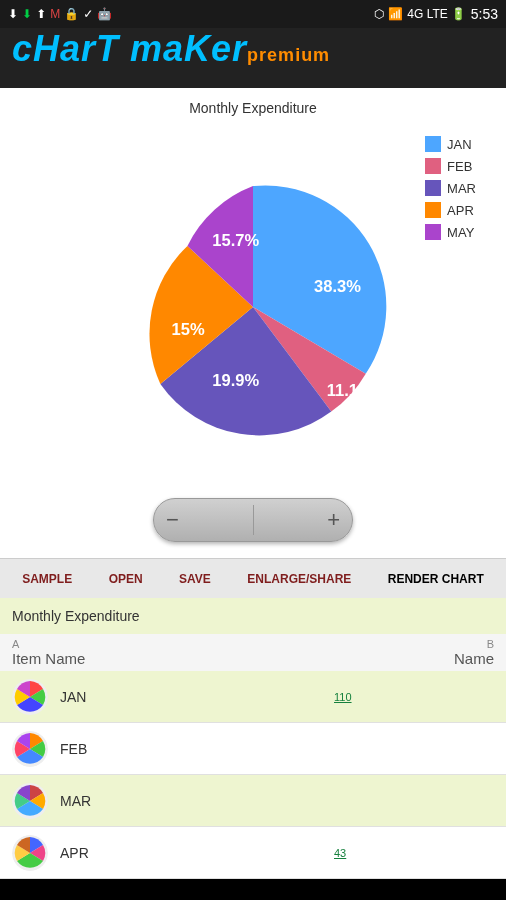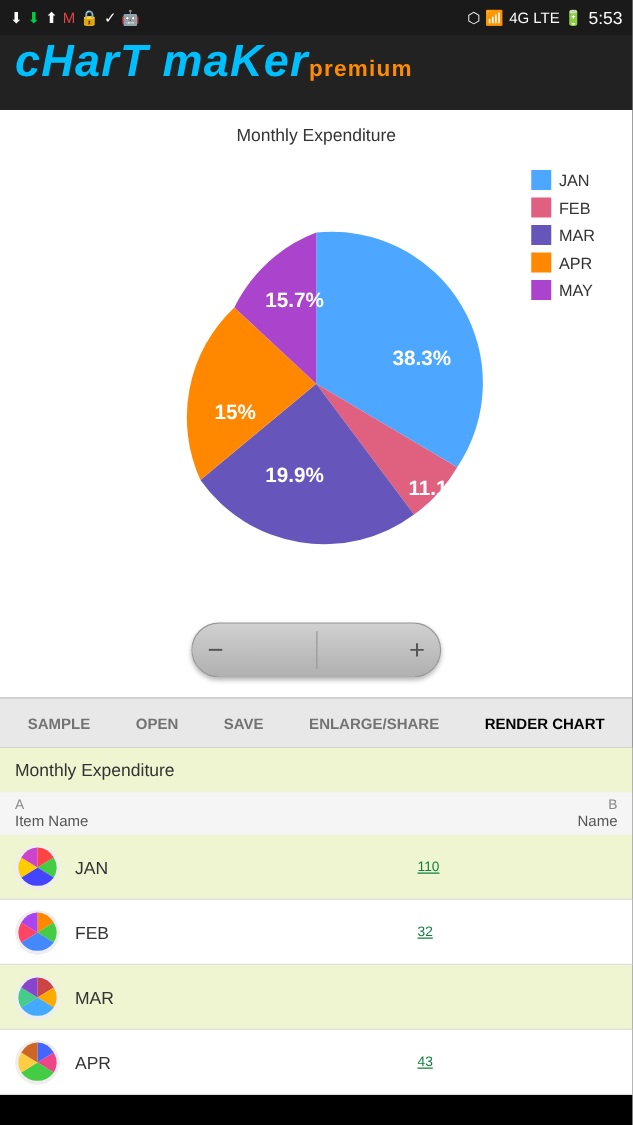--- a/index.html
+++ b/index.html
@@ -136,21 +136,21 @@
       background: #e8e8e8;
       border-top: 1px solid #ccc;
       display: flex;
       align-items: center;
       justify-content: space-around;
       padding: 0 4px;
     }
     .toolbar-btn {
       font-size: 12px;
       font-weight: bold;
-      color: #737373;
+      color: #7f1d1d;
       cursor: pointer;
       padding: 4px 6px;
     }
     .toolbar-btn.active {
       color: #000;
       font-weight: 900;
     }
 
     
     #data-table-area {
@@ -178,21 +178,21 @@
       width: 160px;
       display: flex;
       flex-direction: column;
       align-items: flex-end;
     }
     .col-label {
       font-size: 11px;
       color: #888;
     }
     .col-name {
-      font-size: 12px;
+      font-size: 15px;
       color: #555;
     }
     .data-row {
       display: flex;
       align-items: center;
       padding: 6px 12px;
       background: white;
       border-bottom: 1px solid #e0e0e0;
       height: 52px;
     }
@@ -351,21 +351,20 @@
       <svg width="36" height="36" viewBox="0 0 36 36">
         <circle cx="18" cy="18" r="18" fill="#eee"></circle>
         <path d="M18,18 L18,2 A16,16 0 0,1 31,10 Z" fill="#ff8800"></path>
         <path d="M18,18 L31,10 A16,16 0 0,1 31,26 Z" fill="#44cc44"></path>
         <path d="M18,18 L31,26 A16,16 0 0,1 5,26 Z" fill="#4488ff"></path>
         <path d="M18,18 L5,26 A16,16 0 0,1 5,10 Z" fill="#ff4466"></path>
         <path d="M18,18 L5,10 A16,16 0 0,1 18,2 Z" fill="#aa44ee"></path>
       </svg>
     </div>
     <span class="row-name">FEB</span>
-    <span class="row-value">32</span>
   </div>
 
   <div class="data-row tinted">
     <div class="row-icon">
       <svg width="36" height="36" viewBox="0 0 36 36">
         <circle cx="18" cy="18" r="18" fill="#eee"></circle>
         <path d="M18,18 L18,2 A16,16 0 0,1 31,10 Z" fill="#cc4444"></path>
         <path d="M18,18 L31,10 A16,16 0 0,1 31,26 Z" fill="#ffaa00"></path>
         <path d="M18,18 L31,26 A16,16 0 0,1 5,26 Z" fill="#44aaff"></path>
         <path d="M18,18 L5,26 A16,16 0 0,1 5,10 Z" fill="#44cc88"></path>

